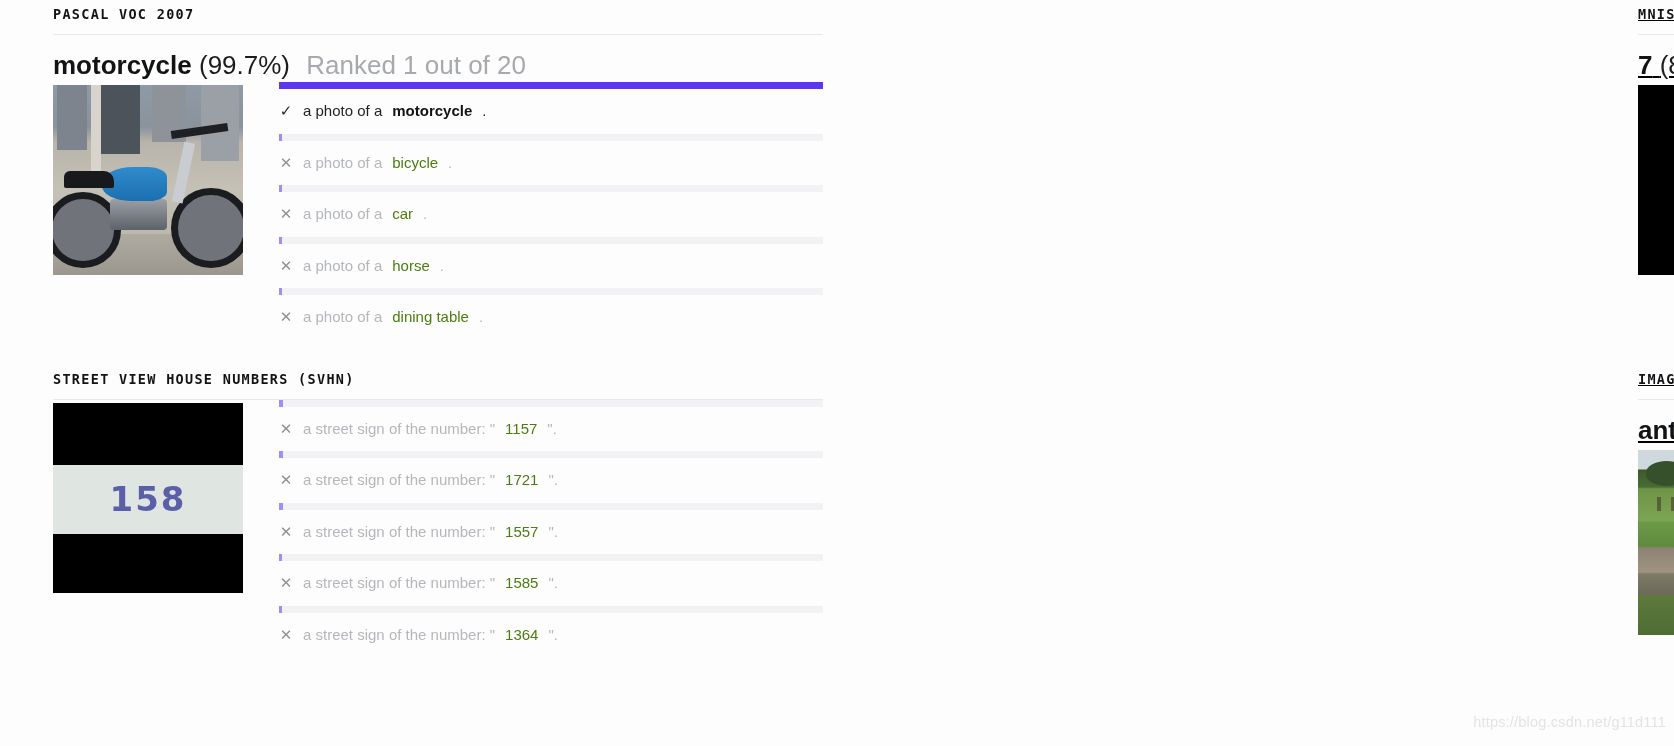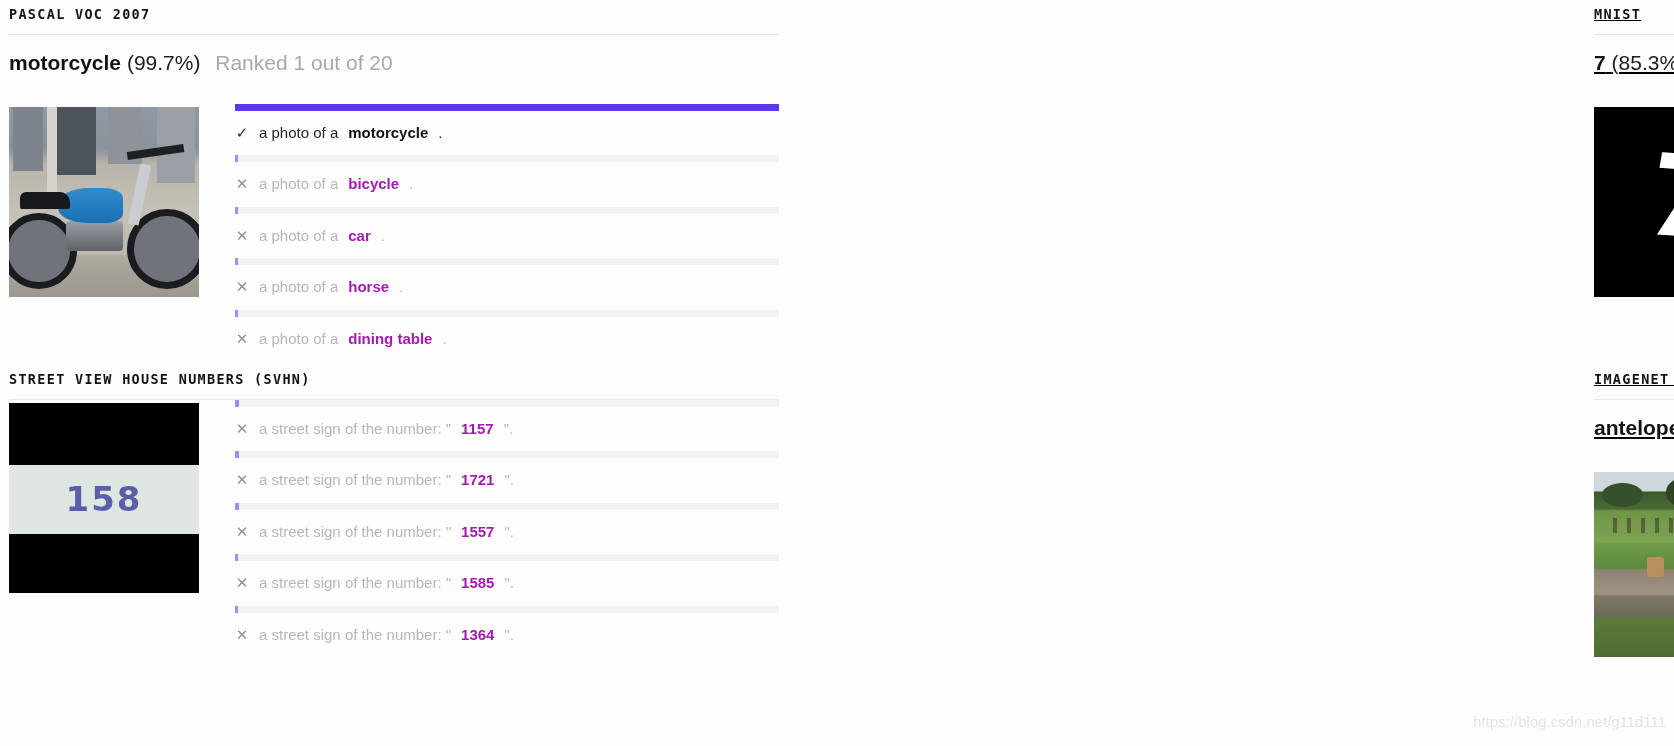--- a/index.html
+++ b/index.html
@@ -25,21 +25,21 @@
   }
 
   .panel {
     position: relative;
     padding-left: 9px;
     padding-right: 9px;
   }
   .panel.right { padding-left: 797px; text-decoration: underline; }
   .panel.right .inner { width: 770px; }
 
-  .inner { position: relative; width: 770px; }
+  .inner { position: relative; width: 770px; margin-left: 44px; }
 
   
   .ds-title {
     font-family: "DejaVu Sans Mono", monospace;
     font-size: 13.5px;
     font-weight: 700;
     letter-spacing: 1.3px;
     color: #111315;
     line-height: 1;
     padding-top: 8px;
@@ -49,22 +49,22 @@
 
   .rule {
     height: 1px;
     background: #e9e9ec;
     width: 100%;
   }
 
   
   .summary {
     padding-top: 16px;
-    padding-bottom: 29px;
-    font-size: 21px;
+    padding-bottom: 2px;
+    font-size: 26px;
     line-height: 1.15;
     color: #1a1c1e;
     white-space: nowrap;
   }
   .summary .cls { font-weight: 700; color: #111315; }
   .summary .pct { font-weight: 400; color: #1a1c1e; }
   .summary .rank { color: #a6a9ad; margin-left: 9px; font-weight: 400; }
 
   
   .body {
@@ -125,21 +125,21 @@
   .pred-label.correct { color: #1f2123; }
   .pred-label .glyph {
     display: inline-block;
     width: 14px;
     text-align: center;
     font-size: 15px;
     color: #8e9196;
     flex: 0 0 14px;
   }
   .pred-label.correct .glyph { color: #1f2123; }
-  .pred-label b { font-weight: 700; color: #a21caf; }
+  .pred-label b { font-weight: 400; color: #4d7c0f; }
   .pred-label.correct b { font-weight: 700; color: #111315; }
 
   
   .moto {
     width: 100%; height: 100%;
     background:
       linear-gradient(to bottom, #8e9aa6 0%, #8a939c 22%, #b9b4ab 30%, #c6c1b6 55%, #b5b0a6 100%);
     position: relative;
   }
   .moto .bldg { position:absolute; background:#6e7781; }

